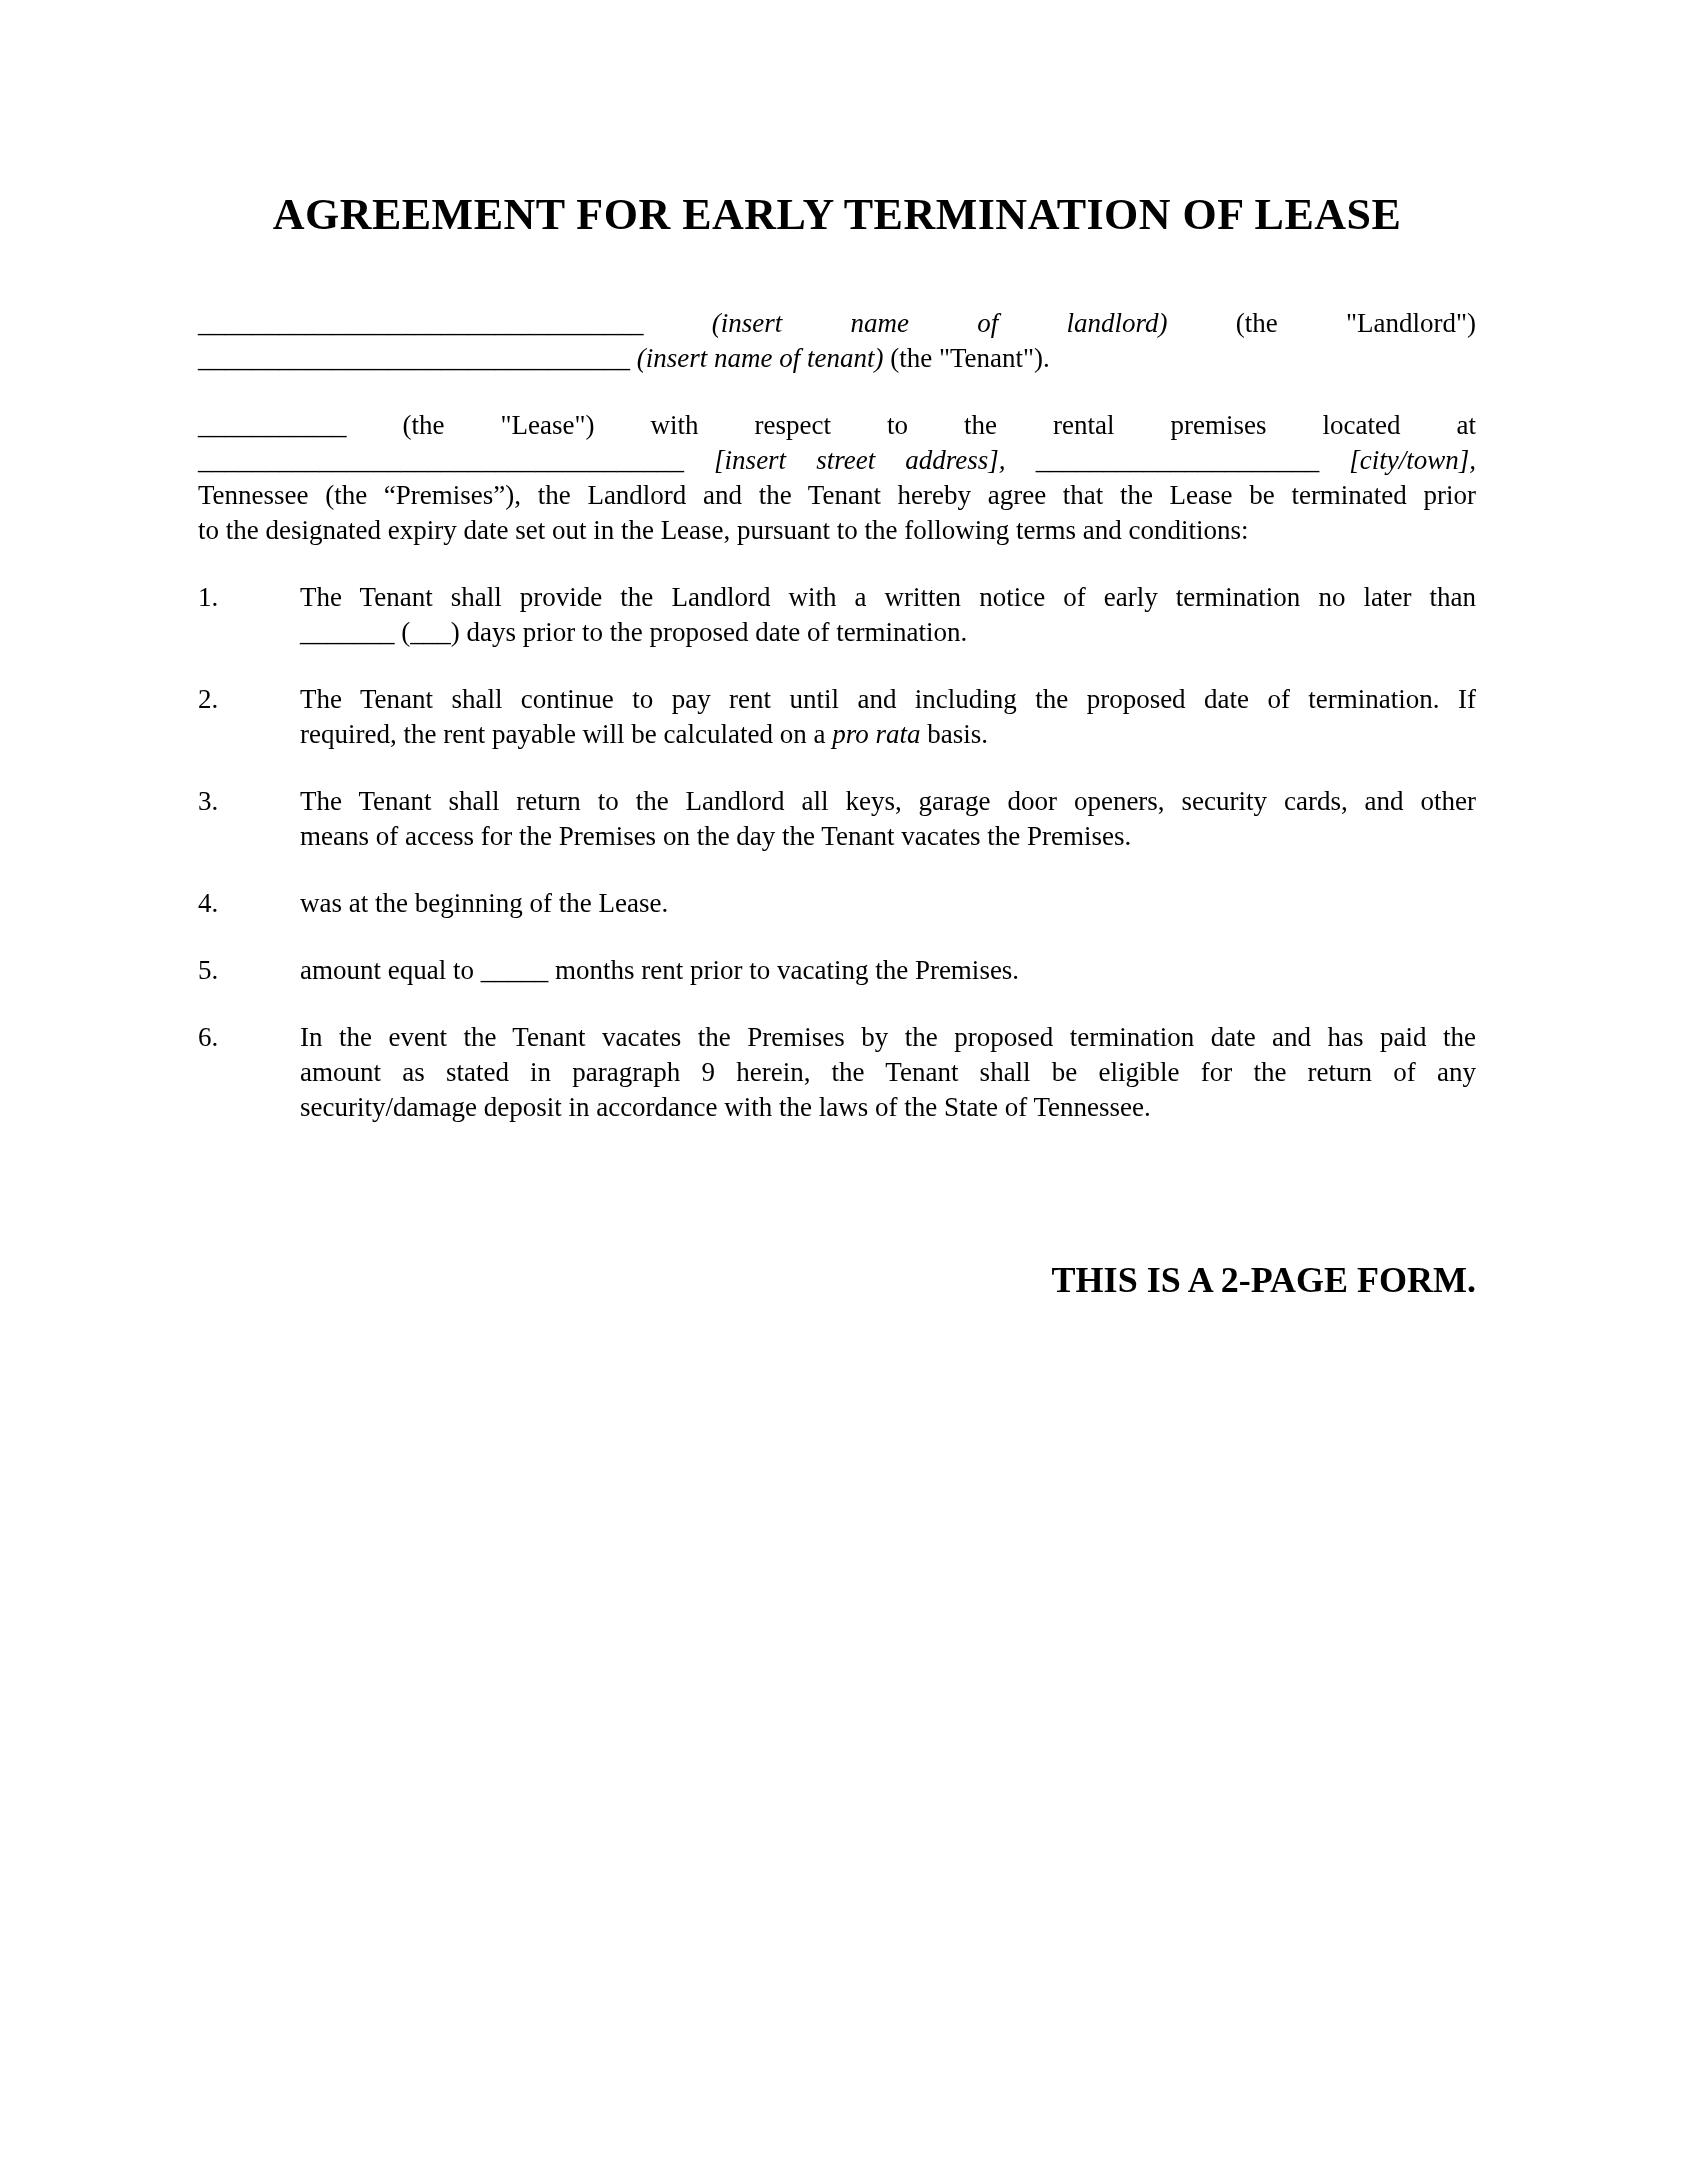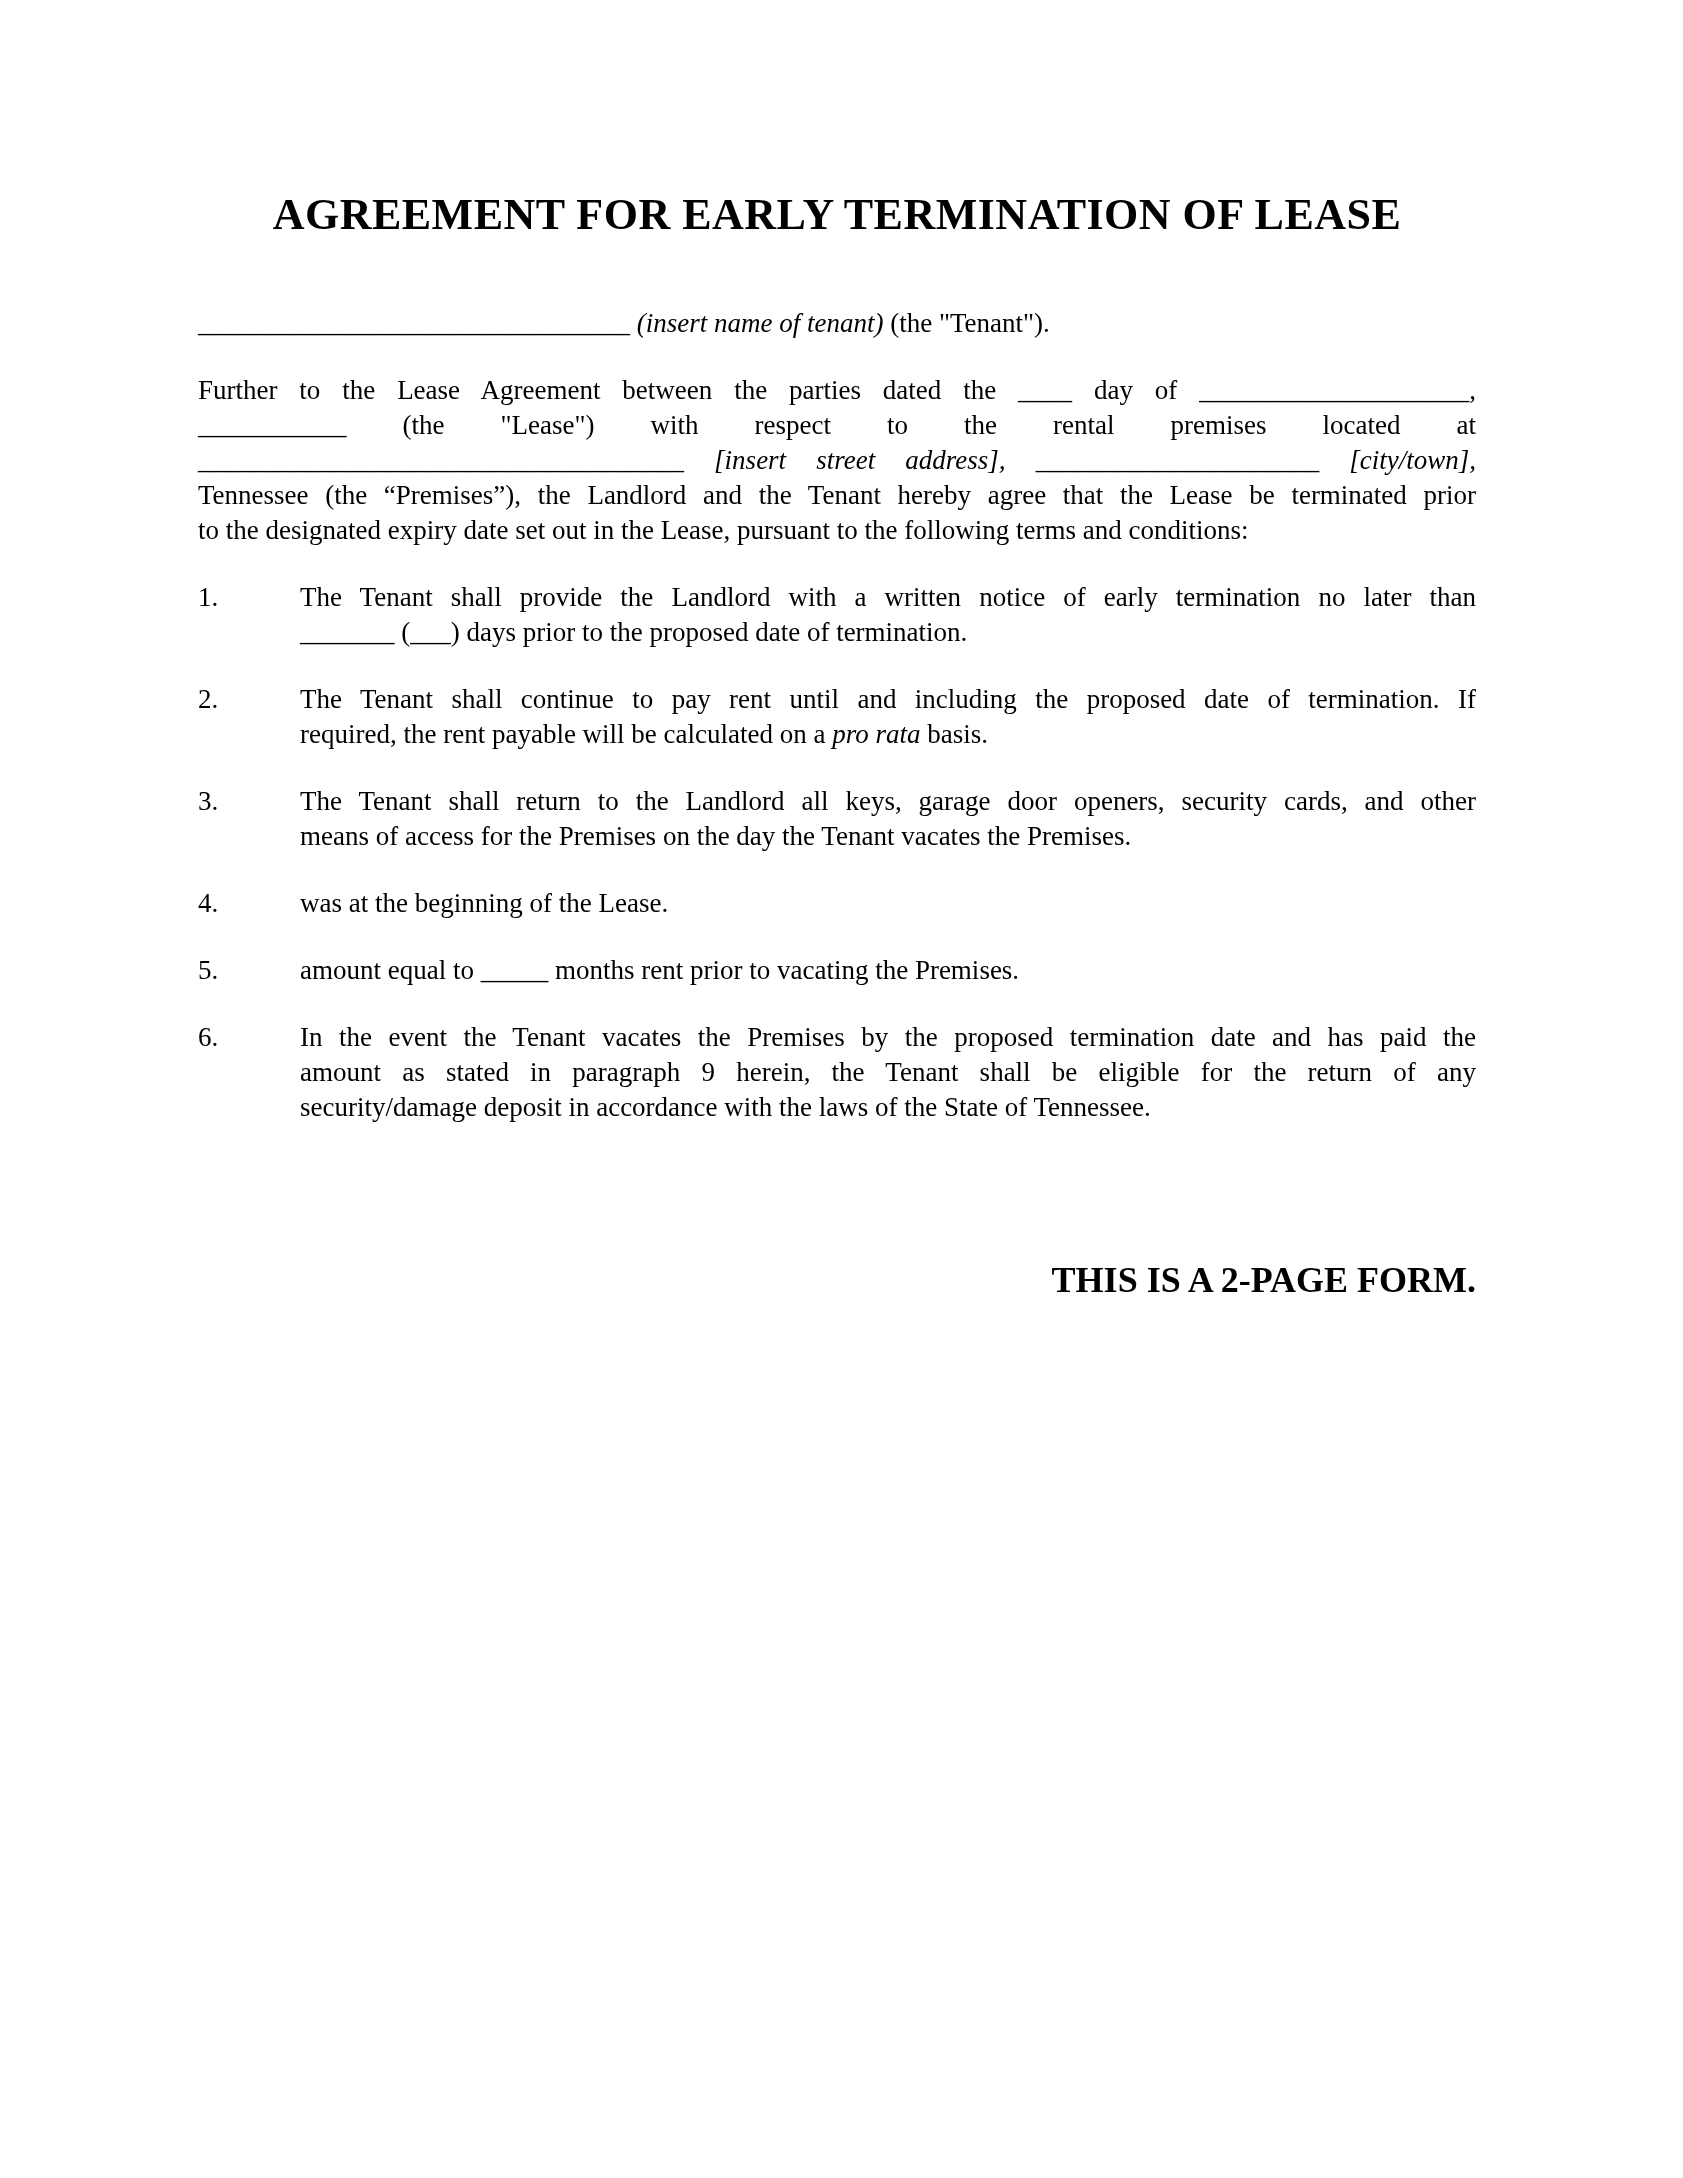--- a/index.html
+++ b/index.html
@@ -42,34 +42,33 @@
   }
 </style>
 </head>
 <body>
 
 <div class="page">
 
   <div class="doc-title">AGREEMENT FOR EARLY TERMINATION OF LEASE</div>
 
   <div class="para first">
+    <div class="line full">
+      <span class="blank">_________________________________</span>
+      <span class="it">(insert name of landlord)</span>
+      <span>(the "Landlord")</span>
+    </div>
     <div class="line">
       <span class="blank">________________________________</span>
       <span class="it">(insert name of tenant)</span>
       <span>(the "Tenant").</span>
     </div>
   </div>
 
   <div class="para">
-    <div class="line full">
-      <span>Further to the Lease Agreement between the parties dated the</span>
-      <span class="blank">____</span>
-      <span>day of</span>
-      <span class="blank">____________________,</span>
-    </div>
     <div class="line full">
       <span class="blank">___________</span>
       <span>(the "Lease") with respect to the rental premises located at</span>
     </div>
     <div class="line full">
       <span class="blank">____________________________________</span>
       <span class="it">[insert street address],</span>
       <span class="blank">_____________________</span>
       <span class="it">[city/town],</span>
     </div>

